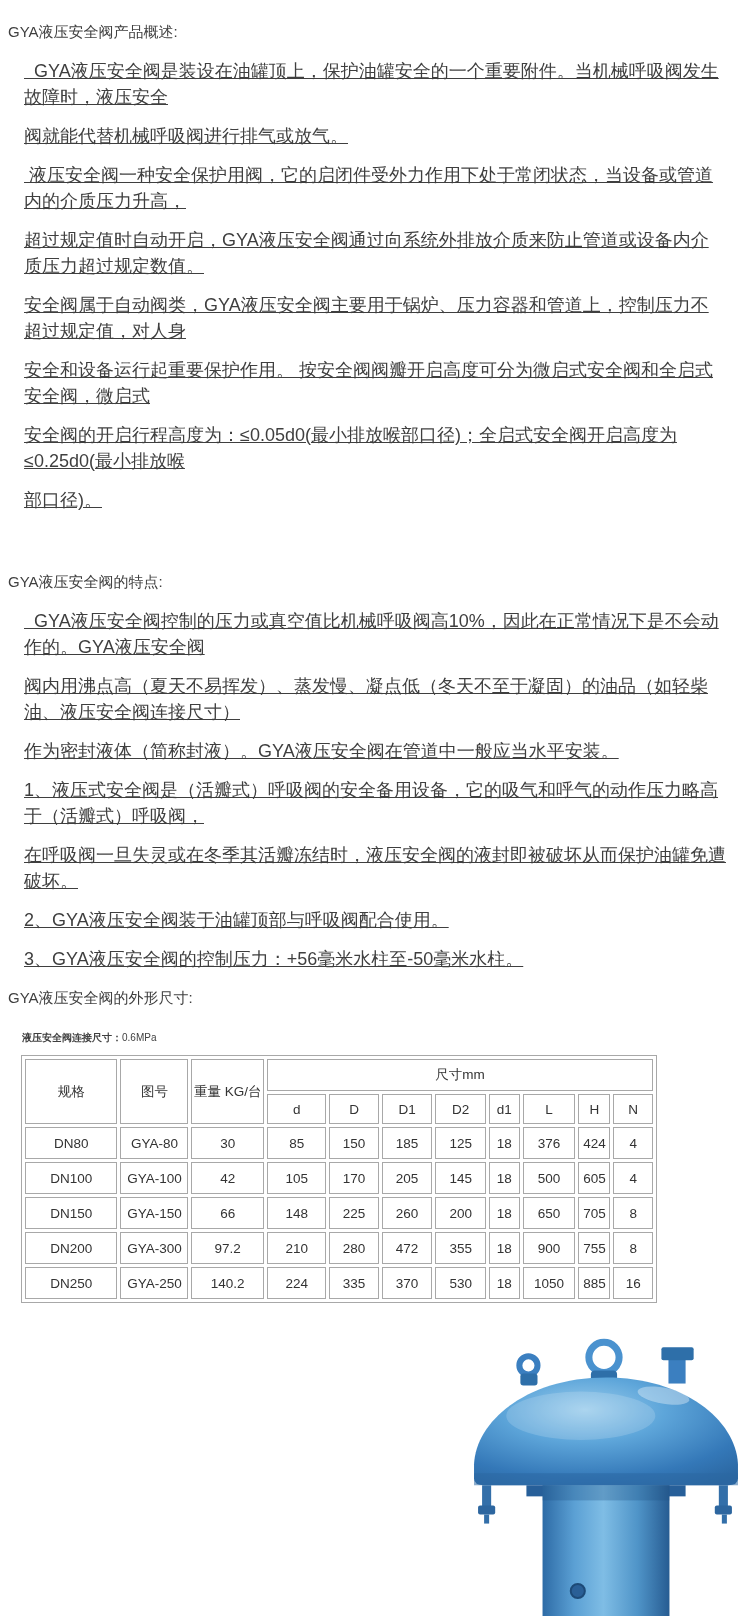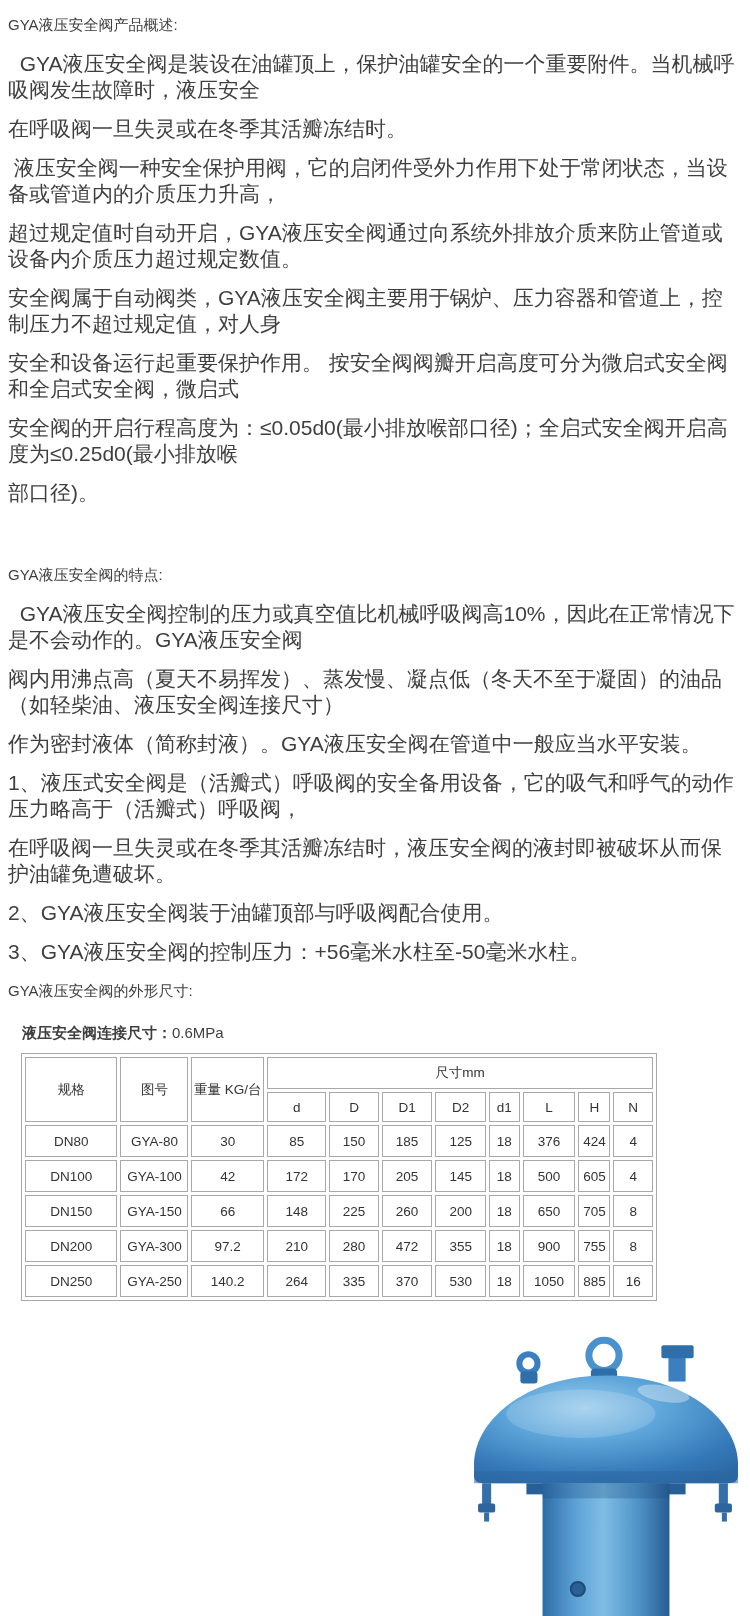--- a/index.html
+++ b/index.html
@@ -3,26 +3,27 @@
 <meta charset="utf-8">
 <style>
   html,body{margin:0;padding:0;background:#ffffff;}
   body{
     width:750px;min-height:1616px;box-sizing:border-box;
     padding:6px 8px 40px 8px;
     font-family:"Liberation Sans","DejaVu Sans",sans-serif;
     color:#3f3f3f;
   }
   .para{
-    font-size:21px;line-height:26px;margin:13px 0;
+    font-size:18px;line-height:26px;margin:13px 16px;
     white-space:pre-wrap;
+    text-decoration:underline;
   }
-  .heading{font-size:15px;line-height:26px;margin:6px 0;white-space:pre-wrap;}
+  .heading{font-size:15px;line-height:26px;margin:13px 0;white-space:pre-wrap;}
   .heading.features-gap{margin-top:56px;}
-  .table-caption{font-size:15px;margin:20px 0 10px 14px;}
+  .table-caption{font-size:10px;margin:20px 0 10px 14px;}
   .table-caption .cap-label{font-weight:bold;}
   table.spec{
     border-collapse:separate;border-spacing:3px;
     border:1px solid #a8a8a8;background:#fff;
     width:636px;margin-left:13px;
     font-size:13.5px;color:#333;
     table-layout:fixed;
   }
   table.spec th,table.spec td{
     border:1px solid #a8a8a8;text-align:center;vertical-align:middle;
@@ -33,21 +34,21 @@
   .figures{display:flex;align-items:flex-end;margin-top:20px;gap:27px;flex-direction:column;}
   .photo-wrap{margin-left:8px;}
   .drawing-wrap{margin-top:2px;}
   svg text{font-family:"Liberation Sans","DejaVu Sans",sans-serif;}
 </style>
 </head>
 <body>
 
 <p class="heading">GYA液压安全阀产品概述:</p>
 <p class="para">  GYA液压安全阀是装设在油罐顶上，保护油罐安全的一个重要附件。当机械呼吸阀发生故障时，液压安全</p>
-<p class="para">在呼吸阀一旦失灵或在冬季其活瓣冻结时。</p>
+<p class="para">阀就能代替机械呼吸阀进行排气或放气。</p>
 <p class="para"> 液压安全阀一种安全保护用阀，它的启闭件受外力作用下处于常闭状态，当设备或管道内的介质压力升高，</p>
 <p class="para">超过规定值时自动开启，GYA液压安全阀通过向系统外排放介质来防止管道或设备内介质压力超过规定数值。</p>
 <p class="para">安全阀属于自动阀类，GYA液压安全阀主要用于锅炉、压力容器和管道上，控制压力不超过规定值，对人身</p>
 <p class="para">安全和设备运行起重要保护作用。 按安全阀阀瓣开启高度可分为微启式安全阀和全启式安全阀，微启式</p>
 <p class="para">安全阀的开启行程高度为：≤0.05d0(最小排放喉部口径)；全启式安全阀开启高度为≤0.25d0(最小排放喉</p>
 <p class="para">部口径)。</p>
 
 <p class="heading features-gap">GYA液压安全阀的特点:</p>
 <p class="para">  GYA液压安全阀控制的压力或真空值比机械呼吸阀高10%，因此在正常情况下是不会动作的。GYA液压安全阀</p>
 <p class="para">阀内用沸点高（夏天不易挥发）、蒸发慢、凝点低（冬天不至于凝固）的油品（如轻柴油、液压安全阀连接尺寸）</p>
@@ -104,21 +105,21 @@
     <td>125</td>
     <td>18</td>
     <td>376</td>
     <td>424</td>
     <td>4</td>
   </tr>
   <tr>
     <td>DN100</td>
     <td>GYA-100</td>
     <td>42</td>
-    <td>172</td>
+    <td>105</td>
     <td>170</td>
     <td>205</td>
     <td>145</td>
     <td>18</td>
     <td>500</td>
     <td>605</td>
     <td>4</td>
   </tr>
   <tr>
     <td>DN150</td>
@@ -143,21 +144,21 @@
     <td>355</td>
     <td>18</td>
     <td>900</td>
     <td>755</td>
     <td>8</td>
   </tr>
   <tr>
     <td>DN250</td>
     <td>GYA-250</td>
     <td>140.2</td>
-    <td>264</td>
+    <td>224</td>
     <td>335</td>
     <td>370</td>
     <td>530</td>
     <td>18</td>
     <td>1050</td>
     <td>885</td>
     <td>16</td>
   </tr>
 </tbody>
   </table>

